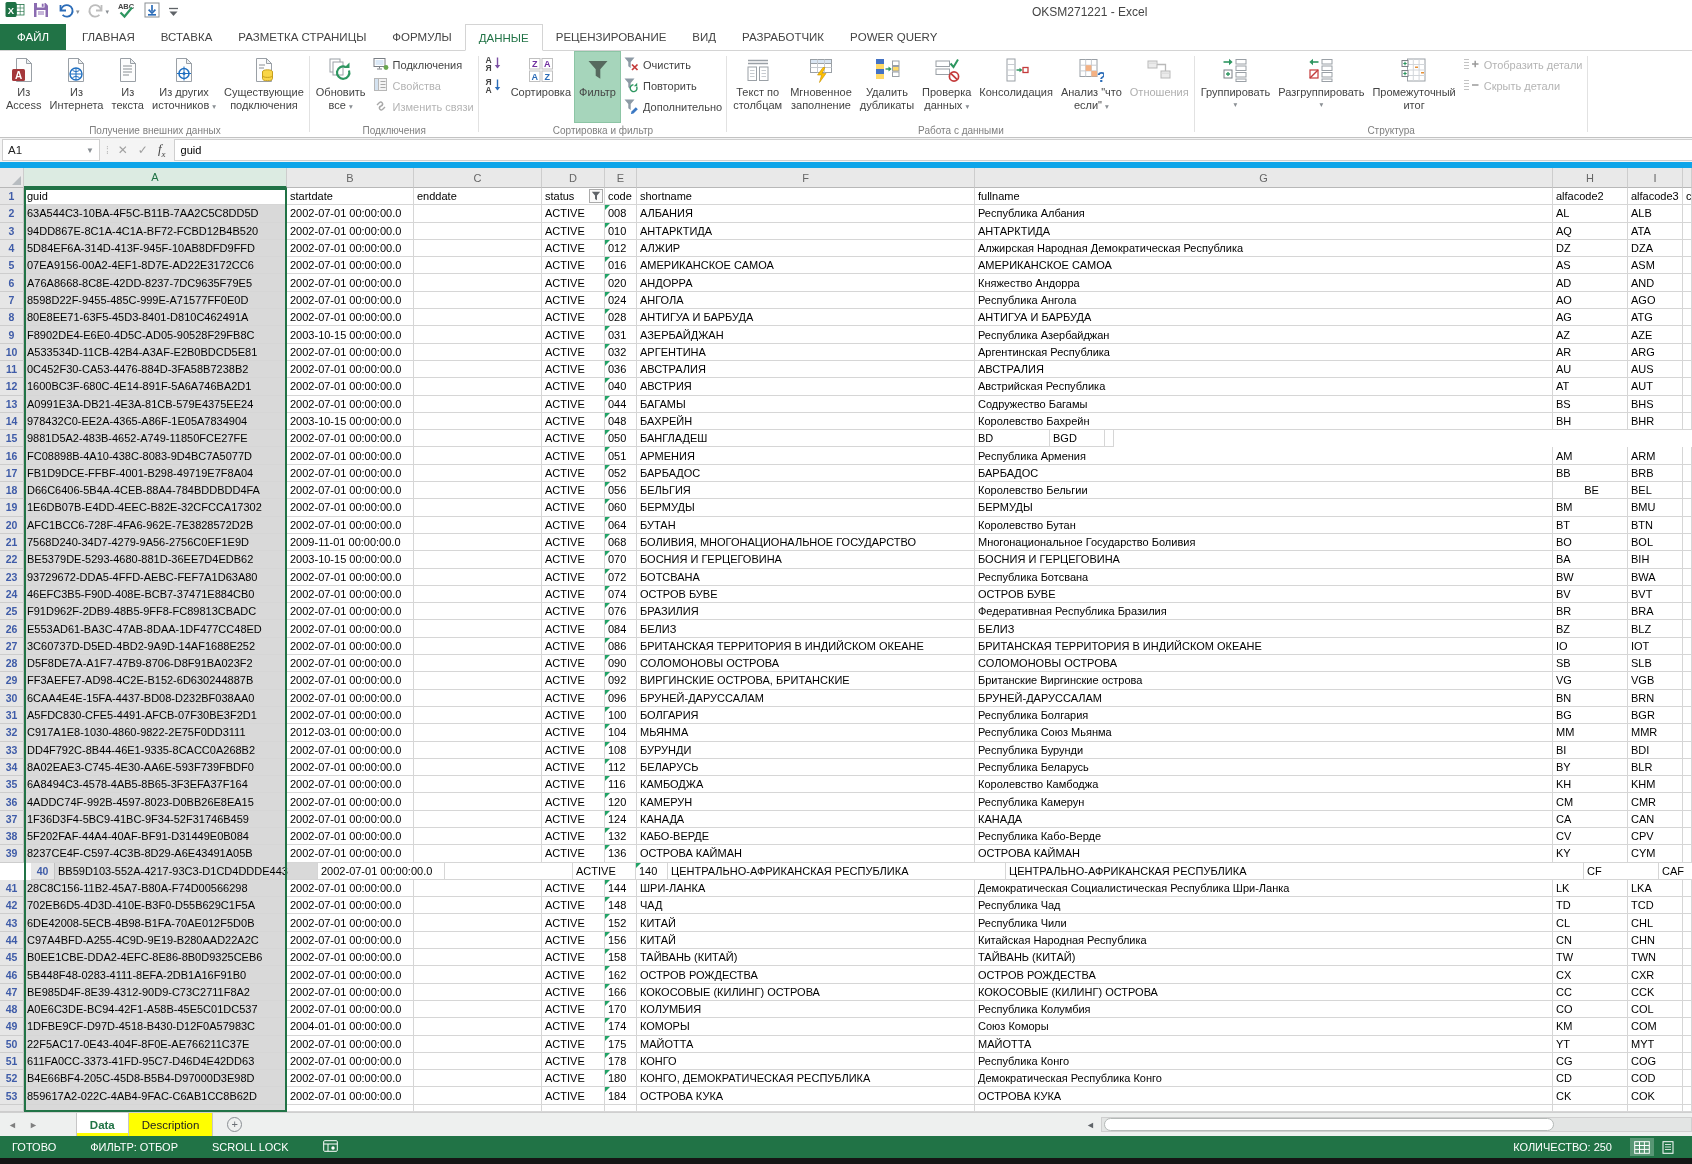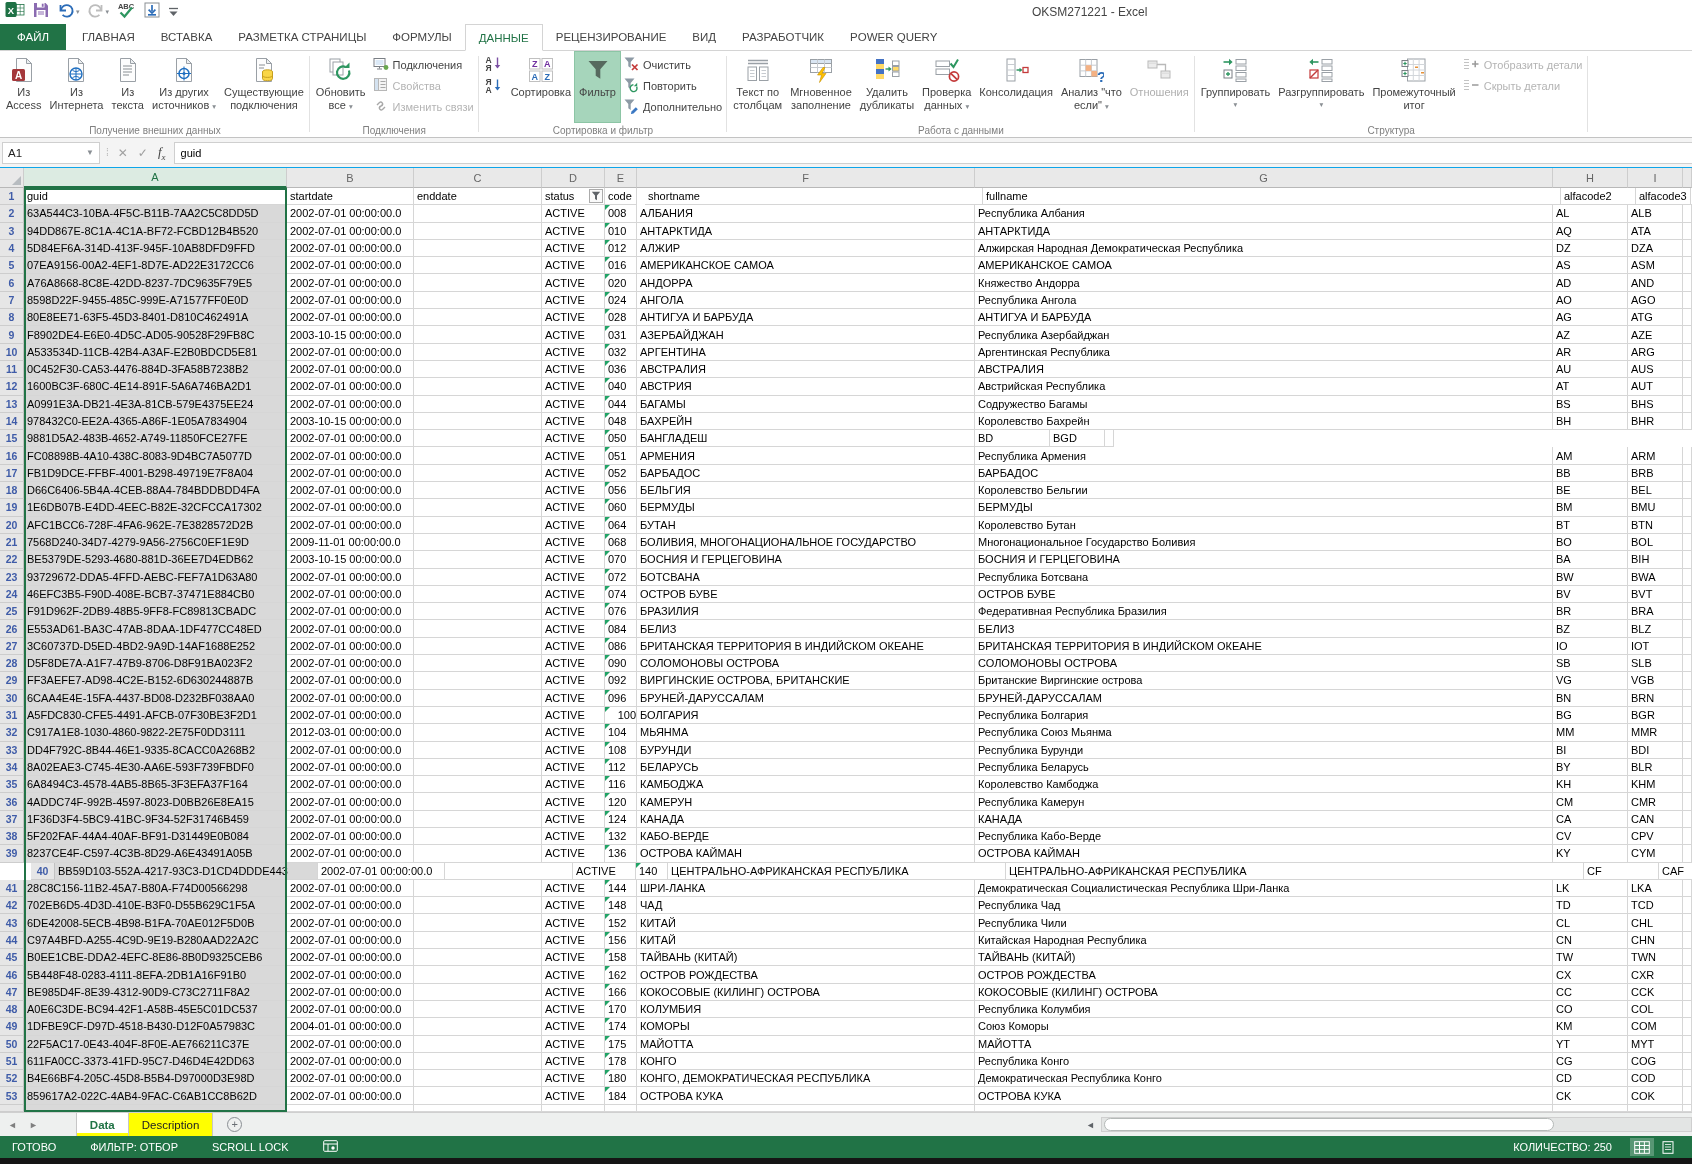--- a/index.html
+++ b/index.html
@@ -34,21 +34,21 @@
   .rib-large.active{background:#a6d5bb;outline:1px solid #8cc5a5}
   .rib-large.disabled{color:#aeaeae}
   .rib-large .dd{font-size:7.5px;color:#8a8f94}
   .rib-stack{display:flex;flex-direction:column;justify-content:flex-start;padding-top:2px}
   .rib-small{display:flex;align-items:center;gap:4px;height:21px;padding:0 3px;font-size:11px;color:#444;
     white-space:nowrap;cursor:default}
   .rib-small.disabled{color:#b4b4b4}
   .rib-mini{height:22px;width:26px;display:flex;align-items:center;justify-content:center;cursor:default}
 
   
-  .fbar{height:30px;background:#f4f4f4;border-bottom:1px solid #0ea5e9;display:flex;align-items:center;
+  .fbar{height:30px;background:#f4f4f4;border-bottom:6px solid #0ea5e9;display:flex;align-items:center;
     padding:0 0 0 2px;flex:none}
   .namebox{width:98px;height:22px;background:#fff;border:1px solid #cfcfcf;display:flex;align-items:center;
     padding:0 5px;font-size:11.5px;color:#222}
   .namebox .dd{margin-left:auto;font-size:8px;color:#8a8f94}
   .fdots{color:#b9b9b9;font-size:10px;padding:0 6px;letter-spacing:1px}
   .fbtns{display:flex;align-items:center;gap:10px;padding:0 8px 0 2px}
   .fbx{color:#a0a0a0;font-size:12px}
   .ffx{font-family:"Liberation Serif",serif;font-style:italic;font-size:13px;color:#444}
   .fformula{flex:1;height:22px;background:#fff;border:1px solid #cfcfcf;border-right:none;
     display:flex;align-items:center;padding:0 6px;font-size:11px;color:#000}
@@ -569,21 +569,21 @@
           <span>status</span>
           <span class="hdrfunnel">
             <svg width="10" height="10" viewBox="0 0 10 10">
               <path d="M0.8 0.8 h8.4 l-3.2 3.6 v4.8 l-2 -1.3 v-3.5 z" fill="#5f6368"></path>
             </svg>
           </span>
         </div>
         <div class="cell" style="width: 32px;">
           <span>code</span>
         </div>
-        <div class="cell" style="width: 338px; margin-left: 8px;">
+        <div class="cell" style="width: 338px;">
           <span>shortname</span>
         </div>
         <div class="cell" style="width: 578px;">
           <span>fullname</span>
         </div>
         <div class="cell" style="width: 75px;">
           <span>alfacode2</span>
         </div>
         <div class="cell" style="width: 55px;">
           <span>alfacode3</span>
@@ -1133,21 +1133,21 @@
         </div>
         <div class="cell tri" style="width: 32px;">
           <span>056</span>
         </div>
         <div class="cell" style="width: 338px;">
           <span>БЕЛЬГИЯ</span>
         </div>
         <div class="cell" style="width: 578px;">
           <span>Королевство Бельгии</span>
         </div>
-        <div class="cell" style="width: 75px;">
+        <div class="cell" style="width: 75px; justify-content: center;">
           <span>BE</span>
         </div>
         <div class="cell" style="width: 55px;">
           <span>BEL</span>
         </div>
         <div class="cell" style="width: 9px;">
           <span></span>
         </div>
       </div>
       <div class="grow" style="height: 17.3px;">
@@ -1553,21 +1553,21 @@
         </div>
         <div class="cell" style="width: 127px;">
           <span>2002-07-01 00:00:00.0</span>
         </div>
         <div class="cell" style="width: 128px;">
           <span></span>
         </div>
         <div class="cell" style="width: 63px;">
           <span>ACTIVE</span>
         </div>
-        <div class="cell tri" style="width: 32px; justify-content: flex-end;">
+        <div class="cell tri" style="width: 32px;">
           <span>100</span>
         </div>
         <div class="cell" style="width: 338px;">
           <span>БОЛГАРИЯ</span>
         </div>
         <div class="cell" style="width: 578px;">
           <span>Республика Болгария</span>
         </div>
         <div class="cell" style="width: 75px;">
           <span>BG</span>

